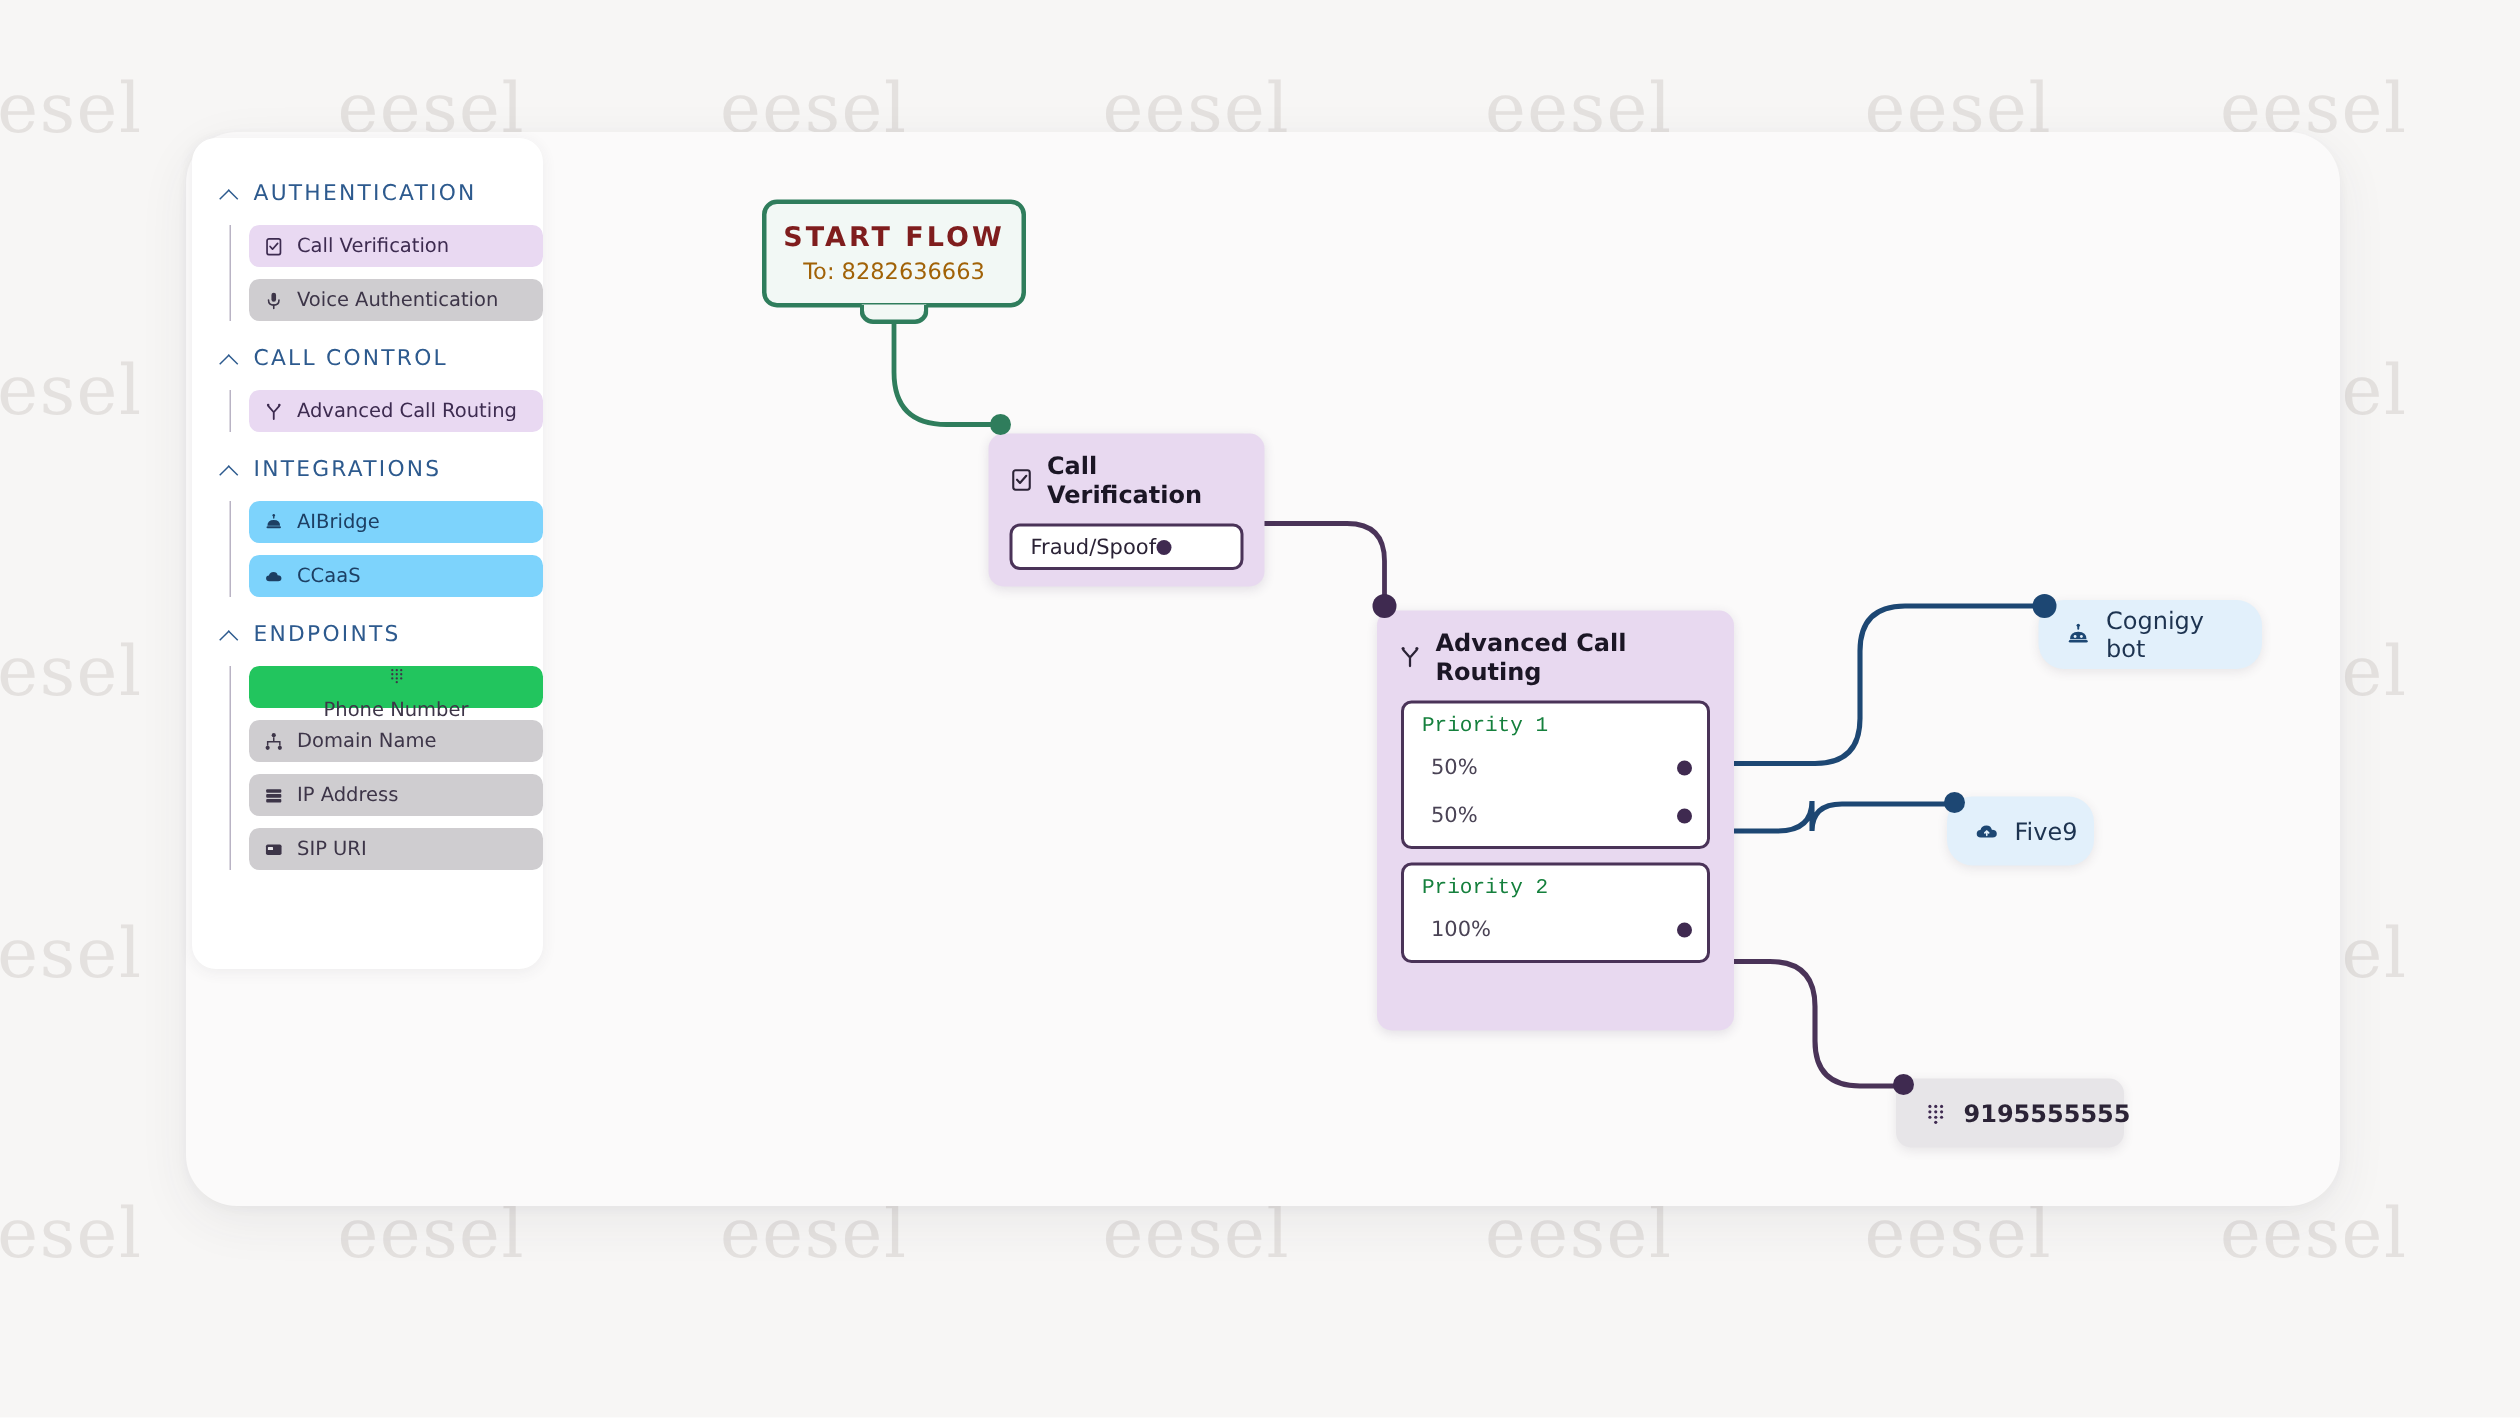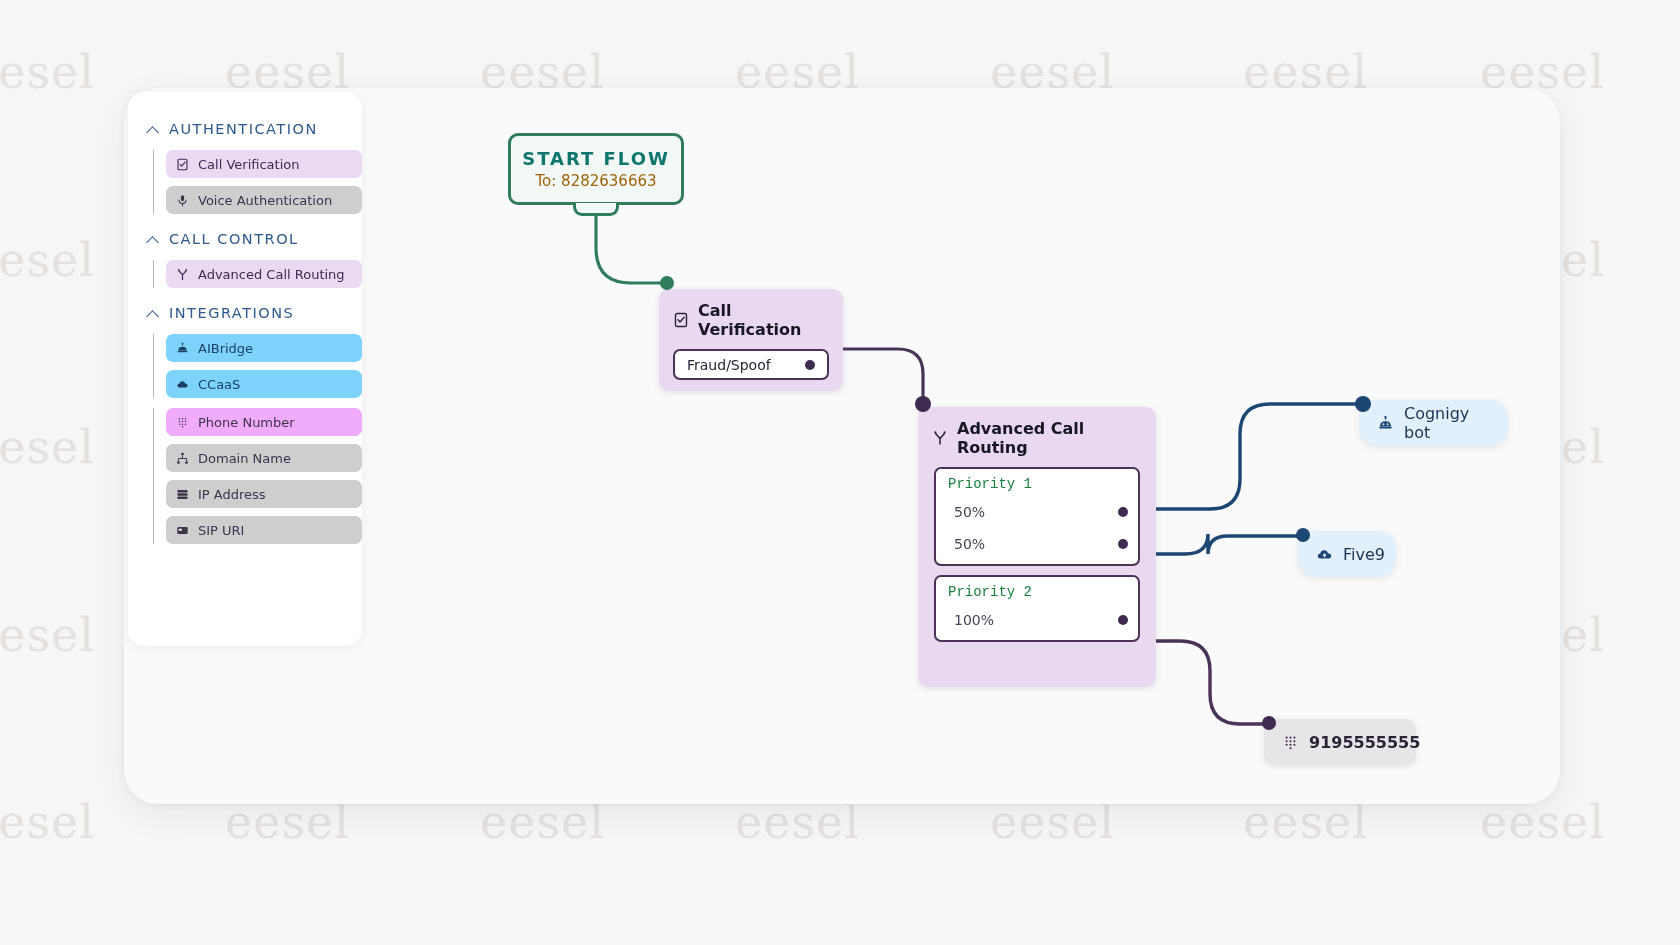--- a/index.html
+++ b/index.html
@@ -97,21 +97,21 @@
     padding: 0 10px;
     margin-bottom: 8px;
     font-size: 13px;
     color: #3b3348;
     box-sizing: border-box;
   }
   .sb-item:last-child { margin-bottom: 0; }
   .sb-item.purple { background: #e9d9f2; color: #3d2b50; }
   .sb-item.grey   { background: #cfcdd0; color: #3d3548; }
   .sb-item.blue   { background: #7dd3fc; color: #1d3f63; }
-  .sb-item.lgrey  { background: #f0abfc; color: #3d3548; }
+  .sb-item.lgrey  { background: #22c55e; color: #3d3548; flex-direction: column; }
   .sb-ico {
     width: 13px; height: 13px;
     flex: none;
     display: flex; align-items: center; justify-content: center;
   }
   .sb-ico svg { display: block; }
 
   
   #flow {
     position: absolute;
@@ -132,21 +132,21 @@
     border: 3px solid #2f7d5c;
     border-radius: 10px;
     box-sizing: border-box;
     display: flex; flex-direction: column;
     align-items: center; justify-content: center;
     gap: 3px;
   }
   #node-start .t1 {
     font-size: 18px; font-weight: 700;
     letter-spacing: 2px;
-    color: #0f766e;
+    color: #7f1d1d;
   }
   #node-start .t2 { font-size: 15px; color: #a16207; }
   #start-tab {
     position: absolute;
     left: 573px; top: 203px;
     width: 46px; height: 13px;
     background: #f2f8f5;
     border: 3px solid #2f7d5c;
     border-top: none;
     border-radius: 0 0 9px 9px;
@@ -170,21 +170,20 @@
   .pnode-title .ti { width: 16px; height: 16px; flex: none; }
 
   #node-callver { left: 659px; top: 289px; width: 184px; height: 102px; }
   .row-box {
     margin: 0 14px;
     background: #ffffff;
     border: 2px solid #4a3358;
     border-radius: 7px;
     height: 31px;
     display: flex; align-items: center;
-    justify-content: space-between;
     padding: 0 12px;
     box-sizing: border-box;
     font-size: 14px;
     color: #2b2336;
   }
 
   #node-acr { left: 918px; top: 407px; width: 238px; height: 280px; }
   .pbox {
     margin: 0 16px 9px 16px;
     background: #ffffff;
@@ -354,20 +353,24 @@
             <span class="sb-ico">
               <svg width="13" height="13" viewBox="0 0 17 17">
                 <path d="M4.6 12.4 Q1.8 12.4 1.8 9.9 Q1.8 7.6 4.3 7.4 Q5 4.3 8.3 4.3 Q11.3 4.3 11.9 7.2 Q15.2 7.3 15.2 9.9 Q15.2 12.4 12.4 12.4 Z" fill="currentColor"></path>
               </svg>
             </span>
             <span>CCaaS</span>
           </div>
         </div>
       </div>
       <div class="sb-group">
+        <div class="sb-head">
+          <span class="chev"></span>
+          <span>ENDPOINTS</span>
+        </div>
         <div class="sb-items">
           <div class="sb-item lgrey">
             <span class="sb-ico">
               <svg width="13" height="13" viewBox="0 0 17 17">
                 <g fill="currentColor">
                   <circle cx="4.6" cy="3.6" r="1"></circle>
                   <circle cx="8.5" cy="3.6" r="1"></circle>
                   <circle cx="12.4" cy="3.6" r="1"></circle>
                   <circle cx="4.6" cy="7.2" r="1"></circle>
                   <circle cx="8.5" cy="7.2" r="1"></circle>

